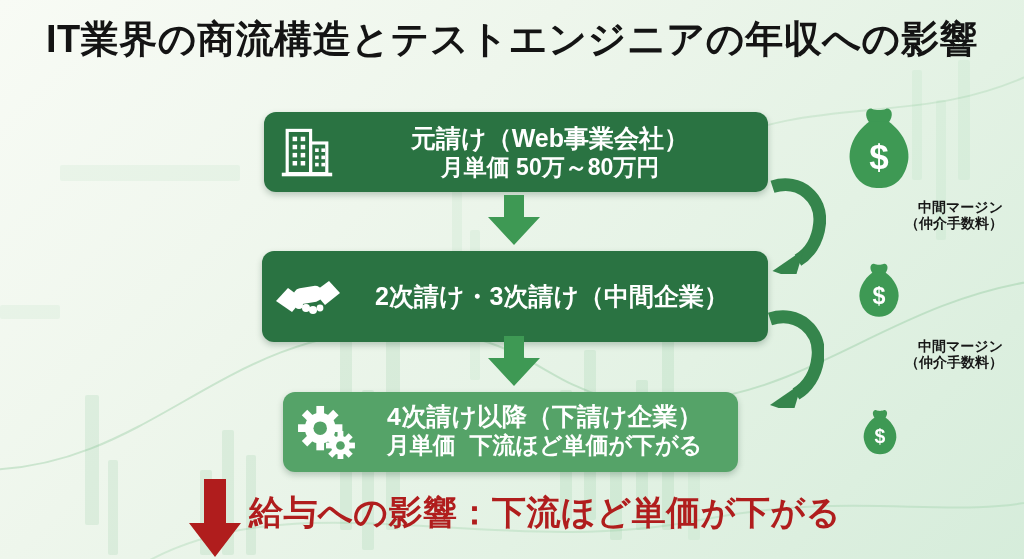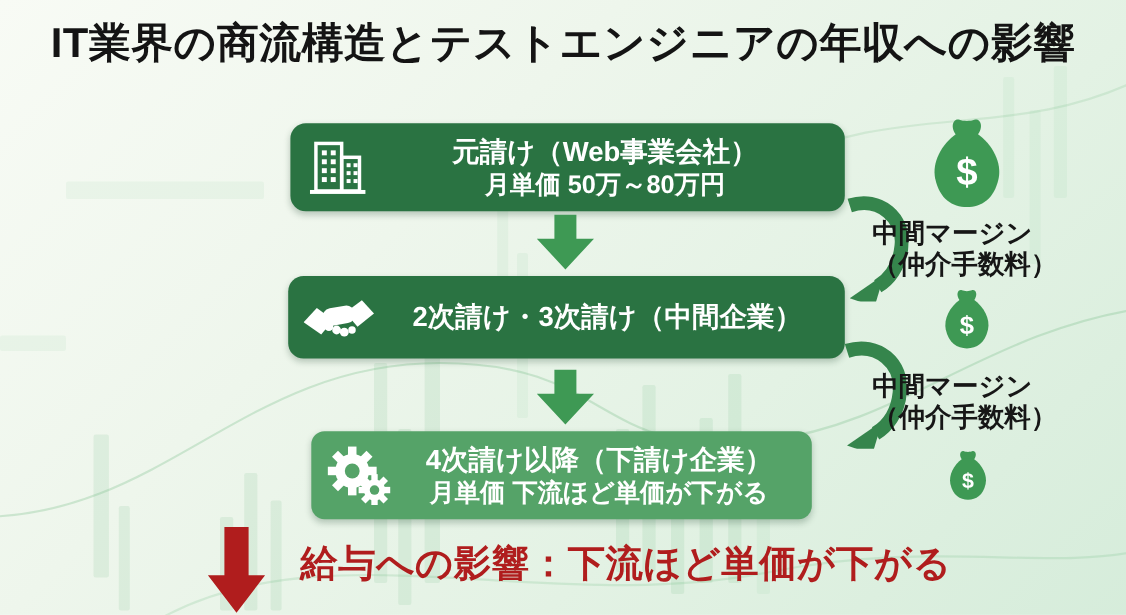--- a/index.html
+++ b/index.html
@@ -17,39 +17,39 @@
   .title{
     position:absolute;left:0;top:14px;width:1024px;text-align:center;
     font-size:38px;font-weight:900;color:#141414;letter-spacing:.5px;
   }
 
   .flow-box{
     position:absolute;display:flex;align-items:center;
     border-radius:12px;padding:0 14px;box-sizing:border-box;
     box-shadow:0 3px 6px rgba(20,60,35,.25);
   }
-  .flow-box.dark{background:#2a7342;border-radius:14px;}
-  .flow-box.light{background:#55a368;}
+  .flow-box.dark{background:#2a7342;}
+  .flow-box.light{background:#55a368;font-family:Liberation Mono, monospace;}
   .flow-box .icon{flex:0 0 auto;margin-right:10px;display:flex;align-items:center;}
   .flow-box .txt{flex:1;text-align:center;color:#fff;}
   .flow-box .l1{font-size:25px;font-weight:800;line-height:1.25;}
   .flow-box .l2{font-size:23px;font-weight:700;line-height:1.2;}
 
   .down-arrow{position:absolute;}
   .margin-label{
-    position:absolute;width:210px;text-align:left;color:#161616;
-    font-size:24px;font-weight:800;line-height:1.16;
+    position:absolute;width:210px;text-align:right;color:#161616;
+    font-size:14px;font-weight:800;line-height:1.16;
   }
   .money-bag{position:absolute;}
   .curved-arrow{position:absolute;}
 
   .footer-arrow{position:absolute;left:186px;top:479px;}
   .footer-text{
     position:absolute;left:249px;top:490px;width:640px;
-    font-size:34px;font-weight:900;color:#b01d1d;letter-spacing:.5px;text-align:center;
+    font-size:34px;font-weight:900;color:#b01d1d;letter-spacing:.5px;
   }
   .bag-dollar{font:bold 34px "Liberation Sans","DejaVu Sans",sans-serif;}
 </style>
 </head>
 <body>
 
 <div class="stage">
 
   <div>
     <div class="bg-bar" style="left:85px;top:395px;width:14px;height:130px;"></div>
@@ -111,21 +111,21 @@
     <span class="txt">
       <div class="l1">元請け（Web事業会社）</div>
       <div class="l2">月単価 50万～80万円</div>
     </span>
   </div>
 
   <svg class="down-arrow" style="left:482px;top:195px;" width="64" height="52" viewBox="0 0 64 52">
     <polygon points="22,0 42,0 42,22 58,22 32,50 6,22 22,22" fill="#3e9954"></polygon>
   </svg>
 
-  <div class="flow-box dark" style="left:262px;top:251px;width:506px;height:75px;">
+  <div class="flow-box dark" style="left:262px;top:251px;width:506px;height:91px;">
     <span class="icon">
       <svg width="64" height="46" viewBox="0 0 64 46">
         <g fill="#ffffff">
           <path d="M0 27 L12 14 L27 25 L16 38 Z"></path>
           <path d="M64 19 L53 7 L38 18 L49 31 Z"></path>
           <rect x="17" y="13" width="30" height="16" rx="8" transform="rotate(-10 32 21)"></rect>
           <circle cx="23" cy="31" r="4"></circle>
           <circle cx="30" cy="34" r="4"></circle>
           <circle cx="37" cy="36" r="4"></circle>
           <circle cx="44" cy="34" r="3.4"></circle>

